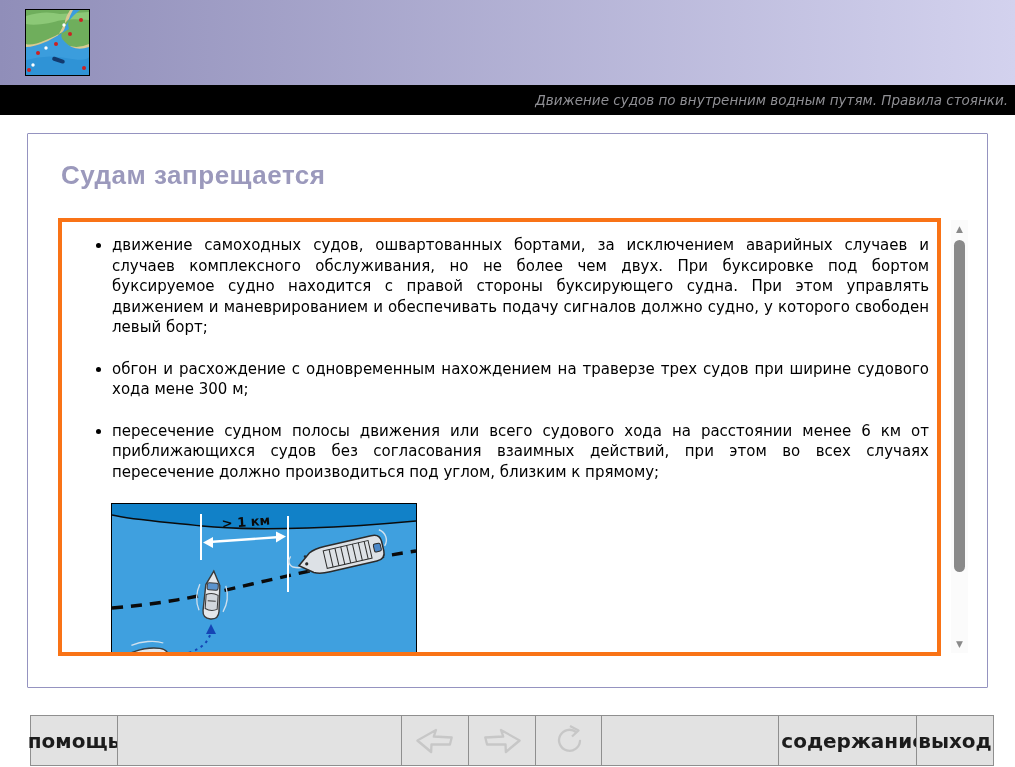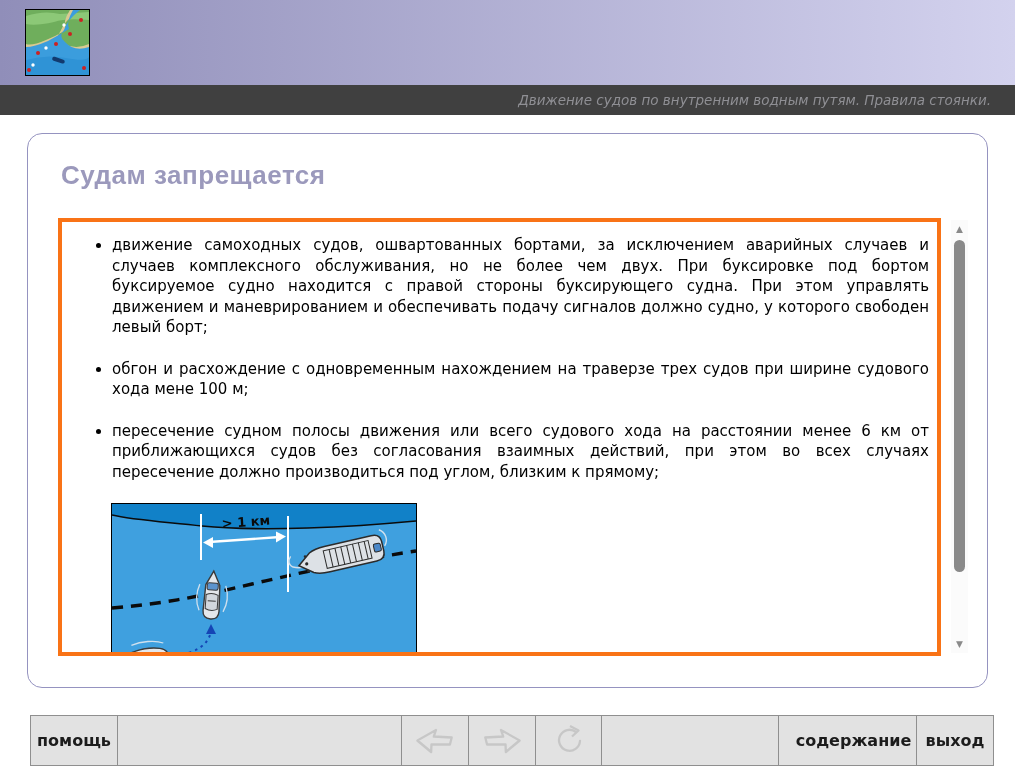--- a/index.html
+++ b/index.html
@@ -12,27 +12,27 @@
   .logo{position:absolute;left:25px;top:9px;width:63px;height:65px;border:1px solid #000;background:#6fae5c;}
   .title{position:absolute;left:95px;top:12px;color:#14141e;
          font-family:"Liberation Sans", sans-serif;
          font-size:17.5px;font-weight:bold;line-height:26px;letter-spacing:.2px;}
   .page-strip{position:absolute;right:0;top:62px;width:177px;height:22px;background:#a8a7d0;
               color:#ffffff;font-size:11.5px;font-weight:bold;line-height:22px;
               text-align:right;padding-right:10px;box-sizing:border-box;
               font-family:"Liberation Sans", sans-serif;}
 
   
-  .breadcrumb{position:absolute;left:0;top:85px;width:1015px;height:30px;background:#404040;
+  .breadcrumb{position:absolute;left:0;top:85px;width:1015px;height:30px;background:#000000;
               color:#8f8f94;font-style:italic;font-size:13.5px;line-height:30px;
-              text-align:right;padding-right:24px;box-sizing:border-box;}
+              text-align:right;padding-right:7px;box-sizing:border-box;}
 
   
   .content-box{position:absolute;left:27px;top:133px;width:961px;height:555px;
-               border:1px solid #9593c0;border-radius:15px;background:#ffffff;box-sizing:border-box;}
+               border:1px solid #9593c0;border-radius:1px;background:#ffffff;box-sizing:border-box;}
   .content-heading{position:absolute;left:33px;top:26px;color:#9b99bc;
                    font-family:"Liberation Sans", sans-serif;
                    font-size:26px;font-weight:bold;letter-spacing:.5px;}
   .red-box{position:absolute;left:30px;top:84px;width:883px;height:438px;
            border:4px solid #f97316;box-sizing:border-box;overflow:hidden;background:#ffffff;}
   .red-box ul{margin:13px 8px 0 0;padding-left:50px;}
   .red-box li{font-size:15px;line-height:20.5px;color:#000;text-align:justify;margin-bottom:21px;}
   .figure-wrap{margin:0 0 0 49px;}
   .figure-wrap svg{display:block;border:1px solid #000;}
 
@@ -41,21 +41,21 @@
   .scroll-btn{position:absolute;left:0;width:17px;height:14px;color:#8a8a8a;font-size:9px;
               line-height:14px;text-align:center;cursor:default;}
   .scroll-btn.up{top:2px;}
   .scroll-btn.down{bottom:2px;}
   .scroll-thumb{position:absolute;left:3px;top:20px;width:11px;height:332px;background:#8a8a8a;border-radius:6px;}
 
   
   .toolbar{position:absolute;left:30px;top:715px;width:970px;height:51px;display:flex;}
   .tb-cell{background:#e2e2e2;border:1px solid #8f8f8f;box-sizing:border-box;height:51px;
            display:flex;align-items:center;justify-content:center;margin-left:-1px;
-           font-family:"DejaVu Sans", sans-serif;font-size:16px;font-weight:bold;color:#1c1c1c;}
+           font-family:"DejaVu Sans", sans-serif;font-size:20px;font-weight:bold;color:#1c1c1c;}
   .tb-cell:first-child{margin-left:0;}
   .tb-btn{cursor:pointer;}
   .w-help{width:88px;} .w-sp1{width:285px;} .w-arrow{width:68px;} .w-ref{width:67px;}
   .w-sp2{width:178px;} .w-contents{width:139px;padding-left:12px;} .w-exit{width:78px;}
   .tb-icon svg{display:block;}
 </style>
 </head>
 <body>
 
 <div id="stage">
@@ -81,21 +81,21 @@
   </div>
 
   <div class="breadcrumb">Движение судов по внутренним водным путям. Правила стоянки.</div>
 
   <div class="content-box">
     <div class="content-heading">Судам запрещается</div>
 
     <div class="red-box">
       <ul>
         <li>движение самоходных судов, ошвартованных бортами, за исключением аварийных случаев и случаев комплексного обслуживания, но не более чем двух. При буксировке под бортом буксируемое судно находится с правой стороны буксирующего судна. При этом управлять движением и маневрированием и обеспечивать подачу сигналов должно судно, у которого свободен левый борт;</li>
-        <li>обгон и расхождение с одновременным нахождением на траверзе трех судов при ширине судового хода мене 100 м;</li>
+        <li>обгон и расхождение с одновременным нахождением на траверзе трех судов при ширине судового хода мене 300 м;</li>
         <li>пересечение судном полосы движения или всего судового хода на расстоянии менее 6 км от приближающихся судов без согласования взаимных действий, при этом во всех случаях пересечение должно производиться под углом, близким к прямому;</li>
       </ul>
 
       <div class="figure-wrap">
         <svg width="304" height="180" viewBox="0 0 304 180">
 
           <rect x="0" y="0" width="304" height="180" fill="#3fa0df"></rect>
 
           <path d="M0,0 H304 V17 C240,23 150,28 90,22 C55,18 20,16 0,11 Z" fill="#1181c8"></path>
           <path d="M0,11 C20,16 55,18 90,22 C150,28 240,23 304,17" stroke="#0b0b0b" stroke-width="1.6" fill="none"></path>

